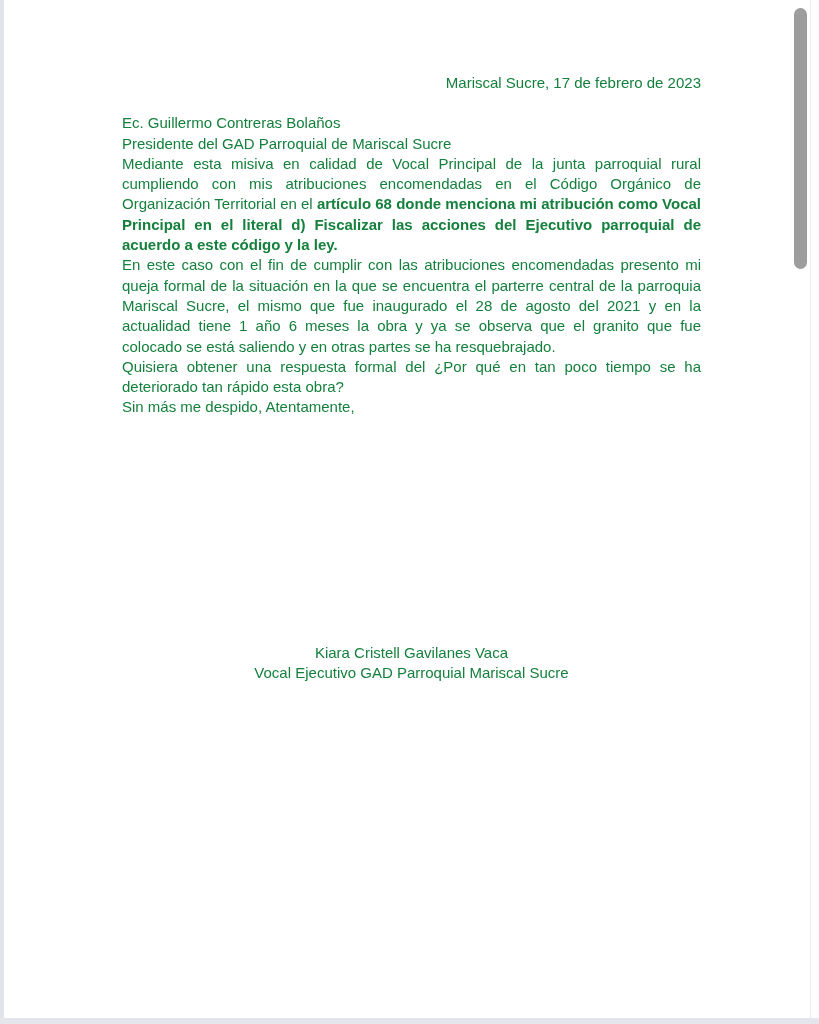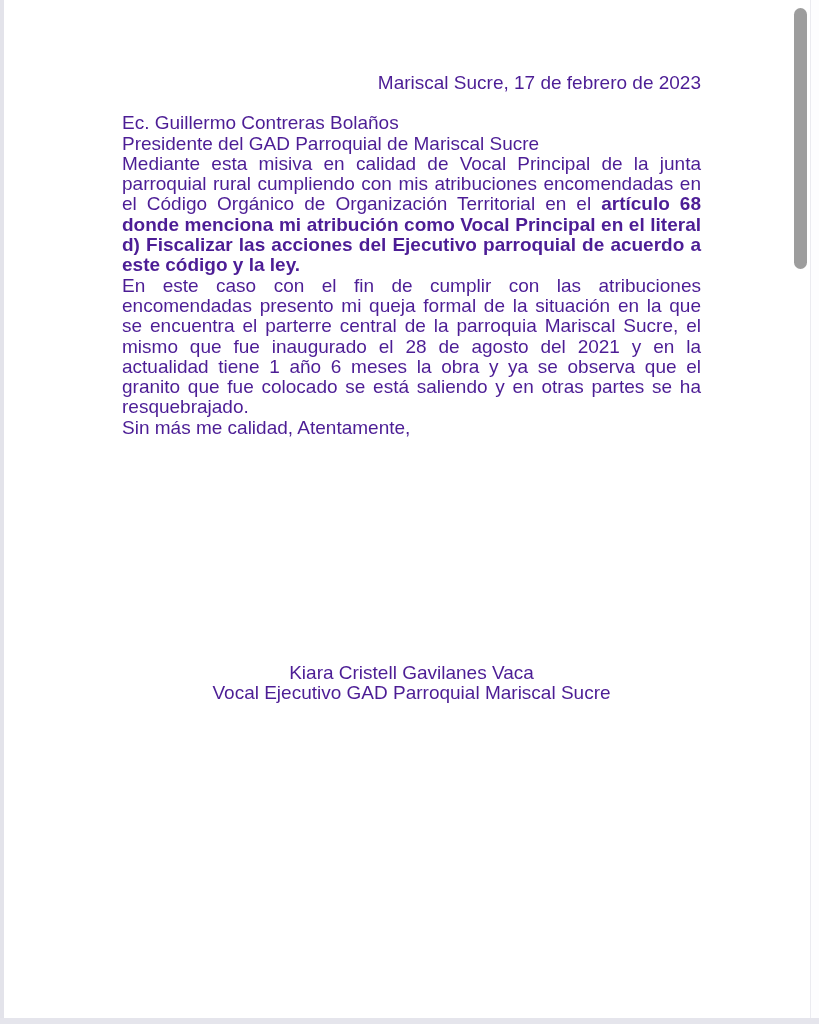--- a/index.html
+++ b/index.html
@@ -30,22 +30,22 @@
     width: 13px; height: 261px;
     background: #9d9d9d; border-radius: 7px;
     z-index: 6;
   }
 
   
   .page-content {
     position: absolute;
     left: 122px; top: 73px;
     width: 579px;
-    color: #4c1d95;
-    font-size: 19px;
+    color: #15803d;
+    font-size: 15px;
     line-height: 20.3px;
   }
   .page-content p { margin: 0; }
   .date-line { text-align: right; }
   .address { margin-top: 20px; }
   .salutation { margin-top: 20.4px; }
   .body-par { text-align: justify; }
   .p1 { margin-top: 11px; }
   .p2 { margin-top: 9.5px; }
   .p3 { margin-top: 10px; }
@@ -72,21 +72,22 @@
   <div class="address">
     <p>Ec. Guillermo Contreras Bolaños</p>
     <p>Presidente del GAD Parroquial de Mariscal Sucre</p>
   </div>
 
 
   <p class="body-par p1"><span>Mediante esta misiva en calidad de Vocal Principal de la junta parroquial rural cumpliendo con mis atribuciones encomendadas en el Código Orgánico de Organización Territorial en el </span><span class="bold-run">artículo 68 donde menciona mi atribución como Vocal Principal en el literal d) Fiscalizar las acciones del Ejecutivo parroquial de acuerdo a este código y la ley.</span></p>
 
   <p class="body-par p2">En este caso con el fin de cumplir con las atribuciones encomendadas presento mi queja formal de la situación en la que se encuentra el parterre central de la parroquia Mariscal Sucre, el mismo que fue inaugurado el 28 de agosto del 2021 y en la actualidad tiene 1 año 6 meses la obra y ya se observa que el granito que fue colocado se está saliendo y en otras partes se ha resquebrajado.</p>
 
+  <p class="body-par p3">Quisiera obtener una respuesta formal del ¿Por qué en tan poco tiempo se ha deteriorado tan rápido esta obra?</p>
 
-  <p class="closing">Sin más me calidad, Atentamente,</p>
+  <p class="closing">Sin más me despido, Atentamente,</p>
 
   <div class="signature">
     <p>Kiara Cristell Gavilanes Vaca</p>
     <p>Vocal Ejecutivo GAD Parroquial Mariscal Sucre</p>
   </div>
 
 </div>
 
 </body></html>

